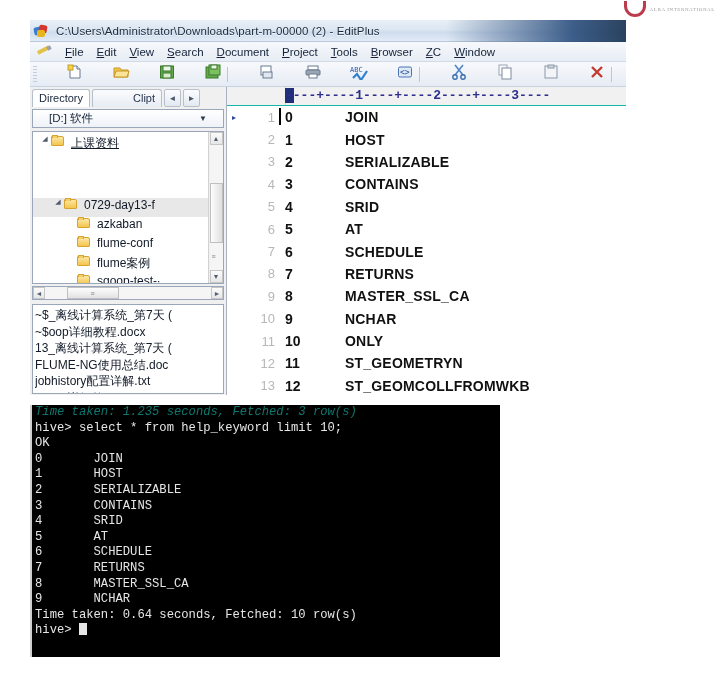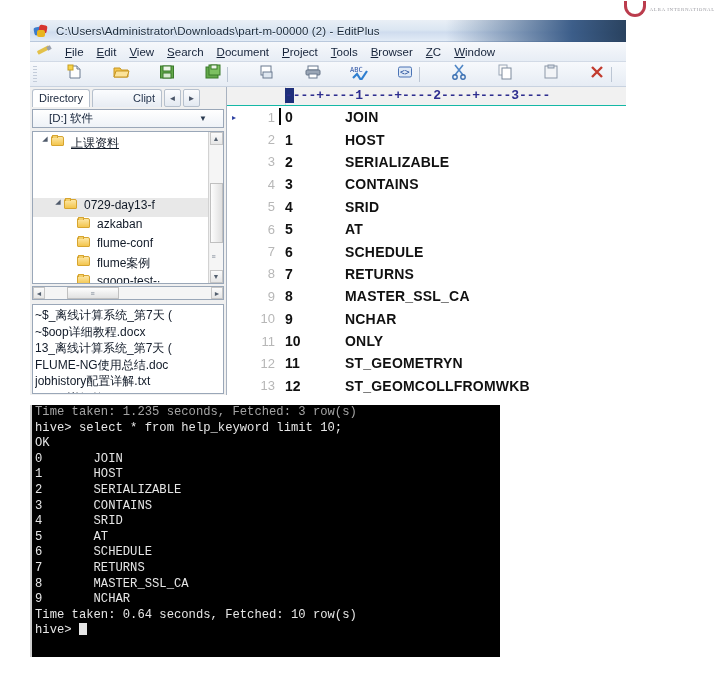--- a/index.html
+++ b/index.html
@@ -445,21 +445,22 @@
   }
   #term-inner {
     font-family: "Liberation Mono", monospace;
     font-size: 12.2px;
     line-height: 15.6px;
     color: #e6e6e6;
     padding: 0 0 0 3px;
     white-space: pre;
   }
   .term-clip {
-    color: #a3a3a3;
+    color: #0f766e;
+    font-style: italic;
   }
   #term-caret {
     display: inline-block;
     width: 8px; height: 12px;
     background: #e6e6e6;
     vertical-align: -2px;
   }
 </style>
 </head>
 <body>

